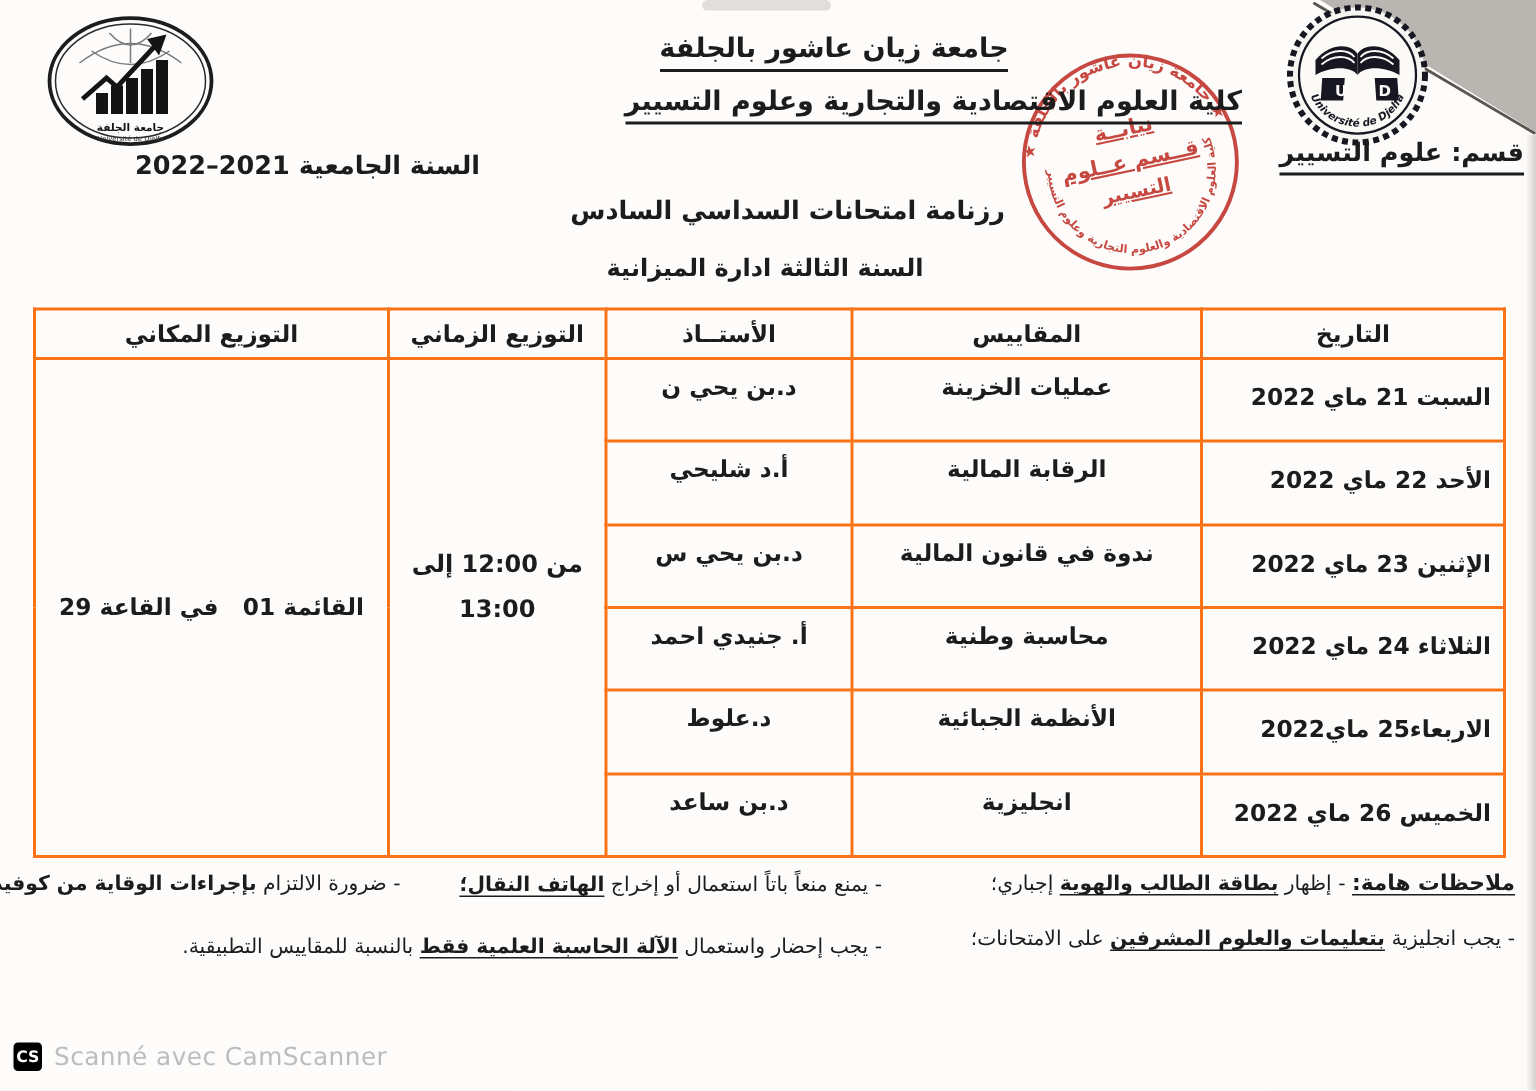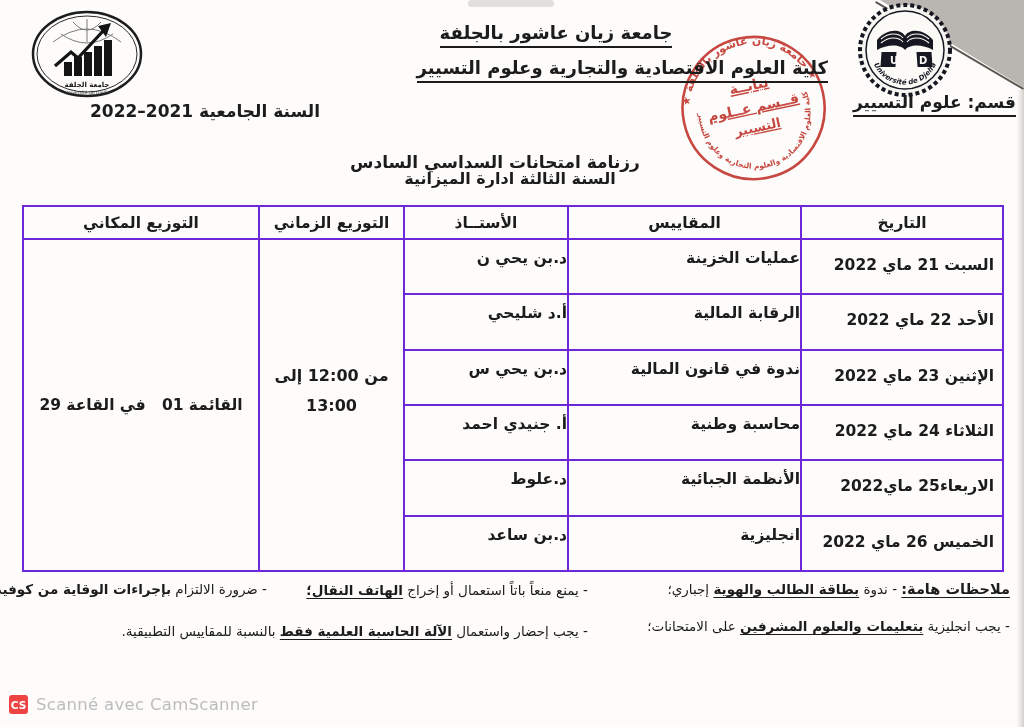--- a/index.html
+++ b/index.html
@@ -23,59 +23,59 @@
   .smudge { position:absolute; left:468px; top:0; width:86px; height:7px;
     background:#c9c6c1; border-radius:4px; opacity:.55; }
 
   
   .uni-title { top:22px; left:408px; width:240px; text-align:center; font-size:18px;margin-left:28px; }
   .uni-title span, .faculty-title span, .dept span {
     border-bottom:2px solid #1c1c1c; padding-bottom:3px; }
   .faculty-title { top:57px; left:358px; width:470px; font-size:18px; }
   .dept { top:92px; left:856px; width:160px; text-align:center; font-size:17px; }
   .year { top:101px; left:80px; width:250px; text-align:center; font-size:17px; }
-  .exam-title { top:131px; left:350px; width:320px; text-align:left; font-size:17px;margin-top:21px; }
+  .exam-title { top:131px; left:350px; width:320px; text-align:right; font-size:17px; }
   .exam-subtitle { top:169px; left:385px; width:250px; text-align:center; font-size:16px; }
 
   
   .logo-fac { position:absolute; left:28px; top:8px; }
   .logo-uni { position:absolute; left:843px; top:2px; }
   .stamp { position:absolute; left:668px; top:28px; transform:rotate(-12deg); opacity:.93; }
   .stamp text { font-weight:bold; }
   .st-center { text-decoration:underline; }
 
   
   .exam-table { position:absolute; left:22px; top:205px; width:980px; height:367px;
     border-collapse:collapse; table-layout:fixed; direction:rtl; font-size:15.5px; font-weight:bold; }
-  .exam-table th, .exam-table td { border:2px solid #6d28d9; }
+  .exam-table th, .exam-table td { border:2px solid #f97316; }
   .exam-table thead tr { height:33px; }
   .exam-table th { font-size:15.5px; text-align:center; vertical-align:middle; }
   .exam-table tbody tr { height:55px; }
   .exam-table td.date { text-align:right; padding:16px 8px 0 0; vertical-align:top; }
-  .exam-table td.subj, .exam-table td.prof { text-align:right; padding-top:9px; vertical-align:top;margin-left:40px; }
+  .exam-table td.subj, .exam-table td.prof { text-align:center; padding-top:9px; vertical-align:top;margin-left:40px; }
   .exam-table td.time { text-align:center; vertical-align:middle; }
   .exam-table td.time .tt { transform:translateY(-14px); line-height:1.9; font-size:16px; }
   .exam-table td.place { text-align:center; vertical-align:middle; font-size:15.5px; }
 
   
   .notes { position:absolute; top:578px; left:0; width:1024px; height:90px;
     font-size:13.5px; font-weight:500; }
   .note { position:absolute; direction:rtl; white-space:nowrap; }
   .note .hl { font-weight:bold; text-decoration:underline; text-underline-offset:3px; }
   .note .hb { font-weight:bold; }
   .note .head { font-weight:bold; text-decoration:underline; text-underline-offset:3px; font-size:14.5px; }
   .note-a { right:14px; top:3px; }
   .note-b { right:436px; top:4px; }
   .note-c { right:757px; top:3px; }
   .note-d { right:14px; top:40px; }
   .note-e { right:436px; top:45px; }
 
   
   .footer { position:absolute; left:9px; top:695px; display:flex; align-items:center; gap:8px; }
-  .cs-badge { width:19px; height:19px; background:#ef4444; border-radius:3px; color:#fdfdfd;
+  .cs-badge { width:19px; height:19px; background:#000000; border-radius:3px; color:#fdfdfd;
     font-size:10.5px; font-weight:bold; display:flex; align-items:center; justify-content:center; }
   .cs-text { color:#bcbcbc; font-size:16.5px; letter-spacing:.3px; }
 </style>
 </head>
 <body>
 
 <div class="page">
 
   <div class="smudge"></div>
   <div class="corner-shade"></div>
@@ -215,21 +215,21 @@
       <tr>
         <td class="date">الخميس 26 ماي 2022</td>
         <td class="subj">انجليزية</td>
         <td class="prof">د.بن ساعد</td>
       </tr>
     </tbody>
   </table>
 
   <div class="notes">
     <div class="note note-a">
-      <span class="head">ملاحظات هامة:</span><span> - ندوة </span><span class="hl">بطاقة الطالب والهوية</span><span> إجباري؛</span>
+      <span class="head">ملاحظات هامة:</span><span> - إظهار </span><span class="hl">بطاقة الطالب والهوية</span><span> إجباري؛</span>
     </div>
     <div class="note note-b">
       <span>- يمنع منعاً باتاً استعمال أو إخراج </span><span class="hl">الهاتف النقال؛</span>
     </div>
     <div class="note note-c">
       <span>- ضرورة الالتزام </span><span class="hb">بإجراءات الوقاية من كوفيد19</span>
     </div>
     <div class="note note-d">
       <span>- يجب انجليزية </span><span class="hl">بتعليمات والعلوم المشرفين</span><span> على الامتحانات؛</span>
     </div>

